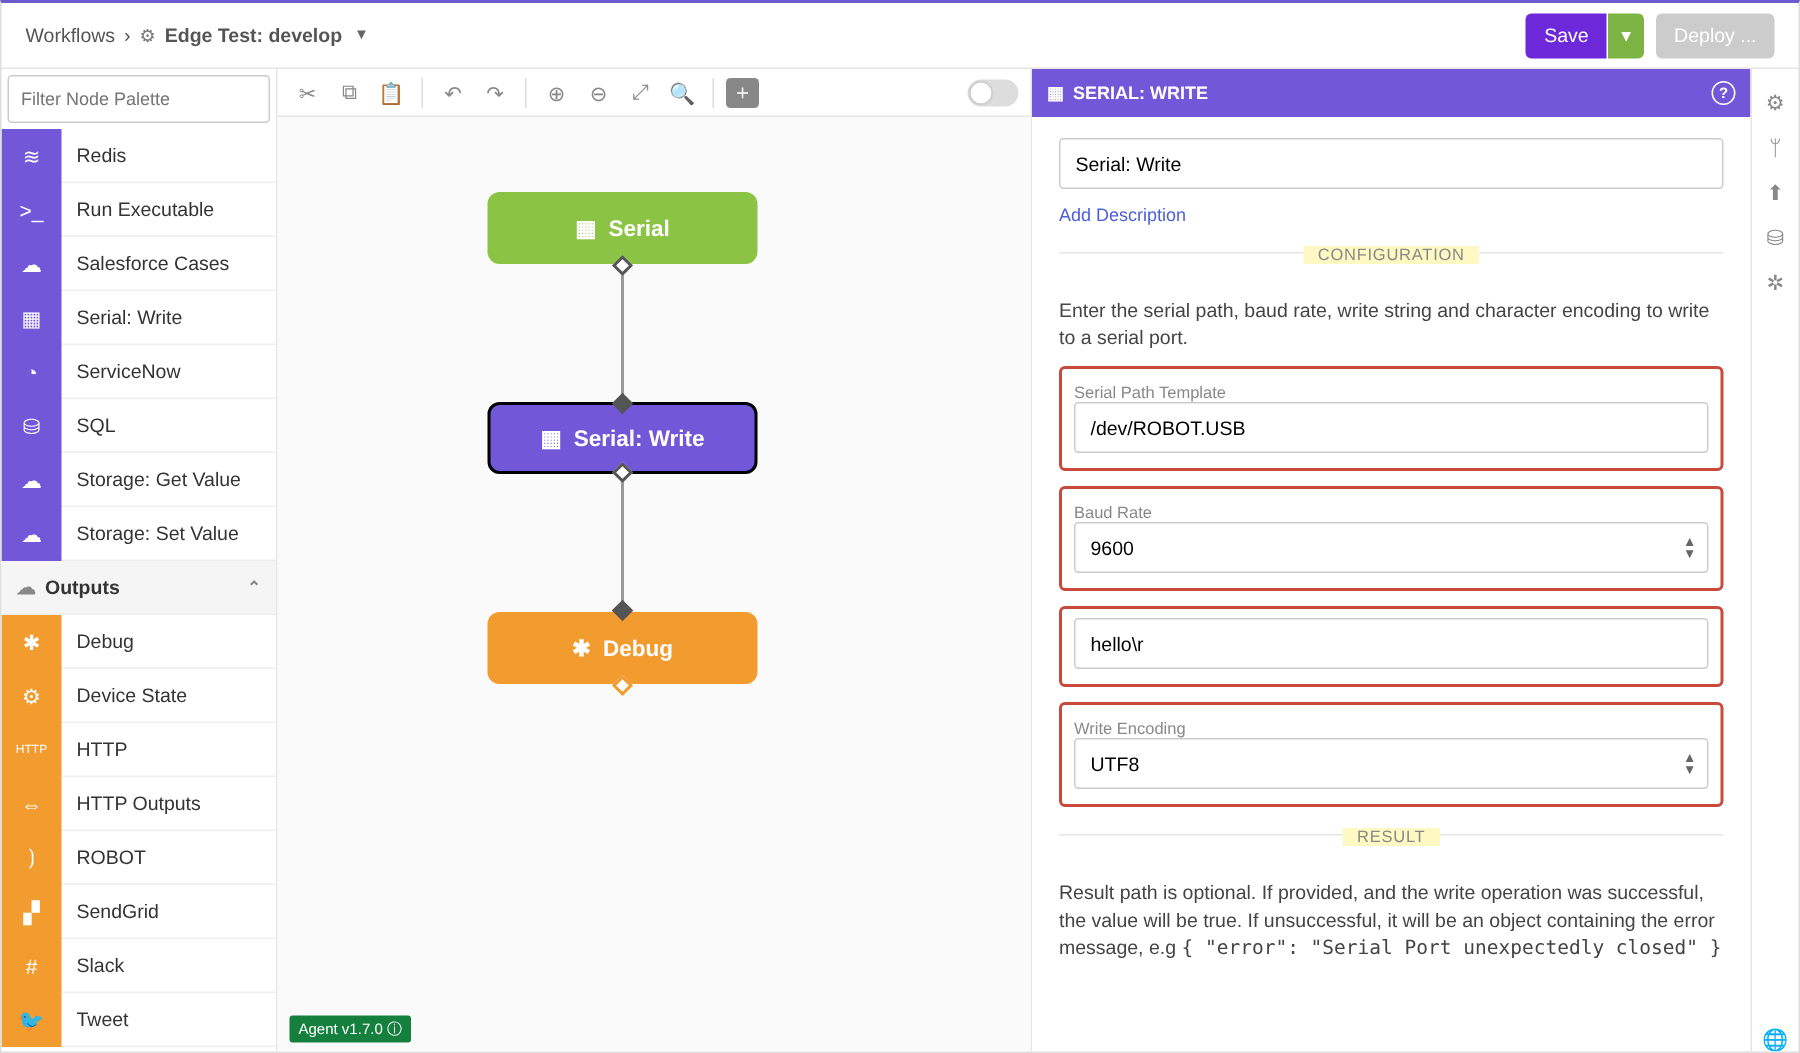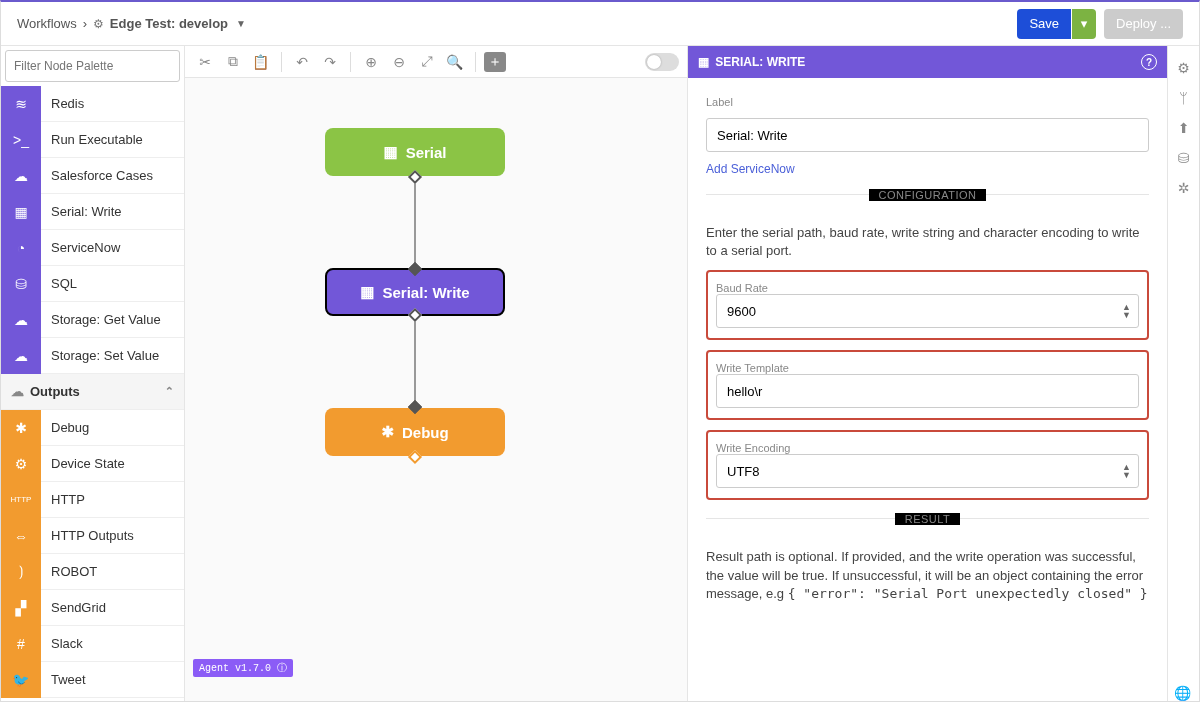--- a/index.html
+++ b/index.html
@@ -6,21 +6,21 @@
 body { font-family: -apple-system, "Helvetica Neue", Arial, sans-serif; font-size: 13px; color: #333; }
 .app { width: 1200px; height: 702px; border: 1px solid #ddd; border-top: 2px solid #6a5acd; display: flex; flex-direction: column; background: #fff; }
 .topbar { height: 44px; display: flex; align-items: center; padding: 0 16px; border-bottom: 1px solid #e5e5e5; }
 .breadcrumb { display: flex; align-items: center; gap: 6px; color: #555; }
 .breadcrumb a { color: #555; text-decoration: none; }
 .gear-sm { font-size: 12px; color: #777; }
 .title { font-weight: 600; }
 .dd { margin-left: 2px; font-size: 10px; color: #666; }
 .spacer { flex: 1; }
 .btn { height: 30px; border-radius: 4px; padding: 0 12px; border: none; font-size: 13px; cursor: pointer; display: inline-flex; align-items: center; }
-.btn-save { background: #1d4ed8; color: #fff; }
+.btn-save { background: #6d28d9; color: #fff; }
 .btn-save-sep { width: 20px; background: #7cb342; color: #fff; margin-left: 1px; border-radius: 0 4px 4px 0; justify-content: center; }
 .btn-save-main { border-radius: 4px 0 0 4px; }
 .btn-deploy { background: #ccc; color: #fff; margin-left: 8px; }
 .body { flex: 1; display: flex; overflow: hidden; }
 .palette { width: 184px; border-right: 1px solid #e5e5e5; display: flex; flex-direction: column; }
 .filter { height: 32px; border: 1px solid #ccc; margin: 4px; border-radius: 3px; padding: 0 8px; font-size: 12px; }
 .cat-row, .pal-row { display: flex; align-items: center; height: 36px; border-bottom: 1px solid #eee; font-size: 13px; }
 .cat-row { background: #f5f5f5; font-weight: 600; padding: 0 10px; justify-content: space-between; }
 .pal-icon { width: 40px; height: 36px; background: #7257d8; color: #fff; display: flex; align-items: center; justify-content: center; font-size: 14px; }
 .pal-icon.orange { background: #f29b2f; }
@@ -33,34 +33,34 @@
 .canvas { flex: 1; background: #fafafa; position: relative; }
 .node { position: absolute; width: 180px; height: 48px; border-radius: 8px; display: flex; align-items: center; justify-content: center; color: #fff; font-weight: 600; font-size: 15px; gap: 8px; }
 .node.green { background: #8bc445; }
 .node.purple { background: #7257d8; border: 2px solid #000; }
 .node.orange { background: #f29b2f; }
 .port { position: absolute; width: 10px; height: 10px; background: #fff; border: 2px solid #555; transform: rotate(45deg); left: 50%; margin-left: -5px; }
 .port.top { top: -6px; background: #aaa; }
 .port.bot { bottom: -6px; }
 .port.dark { background: #555; }
 .wire { position: absolute; width: 2px; background: #999; left: 50%; margin-left: -1px; }
-.agent-badge { position: absolute; bottom: 24px; left: 8px; background: #8b5cf6; color: #fff; font-size: 10px; padding: 2px 6px; border-radius: 2px; font-family: Liberation Mono, monospace; }
+.agent-badge { position: absolute; bottom: 6px; left: 8px; background: #15803d; color: #fff; font-size: 10px; padding: 2px 6px; border-radius: 2px; font-family: Liberation Sans, sans-serif; }
 .props { width: 480px; border-left: 1px solid #e5e5e5; display: flex; flex-direction: column; overflow-y: auto; }
 .props-header { height: 32px; background: #7257d8; color: #fff; display: flex; align-items: center; padding: 0 10px; font-size: 12px; font-weight: 700; gap: 6px; }
 .props-header .help { margin-left: auto; border: 1.5px solid #fff; border-radius: 50%; width: 16px; height: 16px; display: flex; align-items: center; justify-content: center; font-size: 10px; cursor: pointer; }
 .props-body { padding: 14px 18px; display: flex; flex-direction: column; gap: 10px; }
 .desc { font-size: 13px; color: #444; line-height: 1.4; }
 .lbl { font-size: 11px; color: #888; margin-top: 4px; }
 .inp, .sel { height: 34px; border: 1px solid #ccc; border-radius: 3px; padding: 0 10px; font-size: 13px; width: 100%; background: #fff; }
 .sel { appearance: none; }
 .sel-wrap { position: relative; }
 .sel-arrows { position: absolute; right: 8px; top: 50%; transform: translateY(-50%); font-size: 9px; color: #666; pointer-events: none; line-height: 8px; }
 .link { color: #4a5fd8; font-size: 12px; cursor: pointer; }
 .section { border-top: 1px solid #e5e5e5; margin: 8px 0 4px; text-align: center; position: relative; }
-.section span { position: relative; top: -8px; background: #000000; padding: 0 10px; font-size: 11px; letter-spacing: 0.5px; color: #888; }
+.section span { position: relative; top: -8px; background: #fef9c3; padding: 0 10px; font-size: 11px; letter-spacing: 0.5px; color: #888; }
 .hl { border: 2px solid #c94a3b; border-radius: 4px; padding: 6px 8px 10px; }
 .rail { width: 32px; border-left: 1px solid #e5e5e5; display: flex; flex-direction: column; align-items: center; gap: 14px; padding-top: 14px; color: #888; }
 .rail div { cursor: pointer; font-size: 14px; }
 .toggle { margin-left: auto; width: 34px; height: 18px; border-radius: 9px; background: #ddd; position: relative; }
 .toggle::after { content: ''; position: absolute; width: 14px; height: 14px; border-radius: 50%; background: #fff; top: 2px; left: 2px; box-shadow: 0 0 2px rgba(0,0,0,0.3); }
 .mono { font-family: monospace; }
 </style>
 </head>
 <body>
 
@@ -195,36 +195,38 @@
       </div>
     </div>
 
     <div class="props">
       <div class="props-header">
         <span>▦</span>
         <span>SERIAL: WRITE</span>
         <span class="help">?</span>
       </div>
       <div class="props-body">
-        <div class="lbl">Label</div>
         <input class="inp" value="Serial: Write" style="">
-        <span class="link">Add ServiceNow</span>
+        <span class="link">Add Description</span>
 
         <div class="section"><span>CONFIGURATION</span></div>
         <div class="desc">Enter the serial path, baud rate, write string and character encoding to write to a serial port.</div>
 
+        <div class="hl">
+          <div class="lbl">Serial Path Template</div>
+          <input class="inp" value="/dev/ROBOT.USB" style="">
+        </div>
         <div class="hl">
           <div class="lbl">Baud Rate</div>
           <div class="sel-wrap">
             <select class="sel"><option>9600</option></select>
             <div class="sel-arrows">▲<br>▼</div>
           </div>
         </div>
         <div class="hl">
-          <div class="lbl">Write Template</div>
           <input class="inp" value="hello\r" style="">
         </div>
         <div class="hl">
           <div class="lbl">Write Encoding</div>
           <div class="sel-wrap">
             <select class="sel"><option>UTF8</option></select>
             <div class="sel-arrows">▲<br>▼</div>
           </div>
         </div>
 

